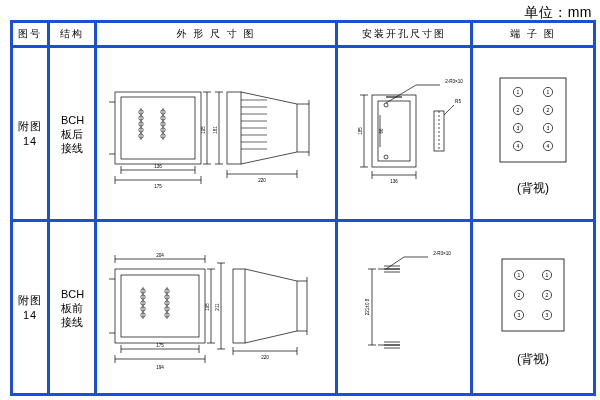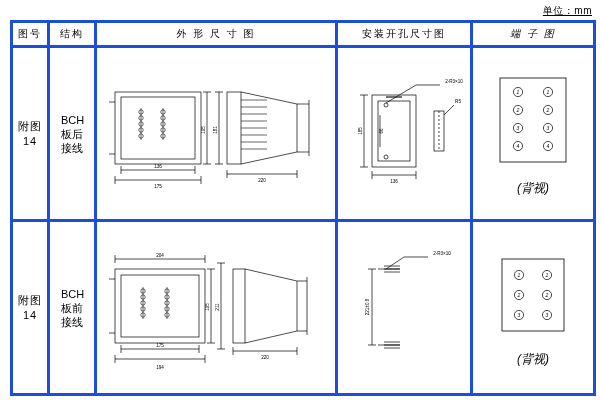--- a/index.html
+++ b/index.html
@@ -2,36 +2,36 @@
 <html><head>
 <meta charset="utf-8">
 <style>
   html,body{margin:0;padding:0;}
   body{
     width:600px;height:400px;background:#ffffff;
     font-family:"Liberation Sans", sans-serif;
     color:#000;overflow:hidden;position:relative;
   }
   .unit{
-    position:absolute;right:8px;top:4px;font-size:10px;letter-spacing:0.5px;text-decoration:underline;
+    position:absolute;right:8px;top:4px;font-size:14px;letter-spacing:0.5px;
   }
   table.main{
     position:absolute;left:10px;top:20px;width:580px;height:370px;
     border-collapse:collapse;table-layout:fixed;
   }
   table.main td{
     border:3px solid #1d4ed8;text-align:center;vertical-align:middle;
     font-size:10px;padding:0;
   }
   .hdr{height:22px;font-size:11px;letter-spacing:2px;}
   .c1{width:34px;}
   .c2{width:44px;}
   .c3{width:238px;margin-top:8px;}
   .c4{width:132px;}
-  .c5{width:120px;font-style:italic;}
+  .c5{width:120px;}
   .vcell{font-size:11px;line-height:15px;letter-spacing:1px;text-decoration:underline;}
   .struct{font-size:11px;line-height:14px;text-decoration:underline;}
   svg{display:block;}
   .back{font-size:12px;}
   .row1{height:174px;}
   .row2{height:174px;}
   .svgwrap{display:flex;align-items:center;justify-content:center;}
 </style>
 </head>
 <body>

